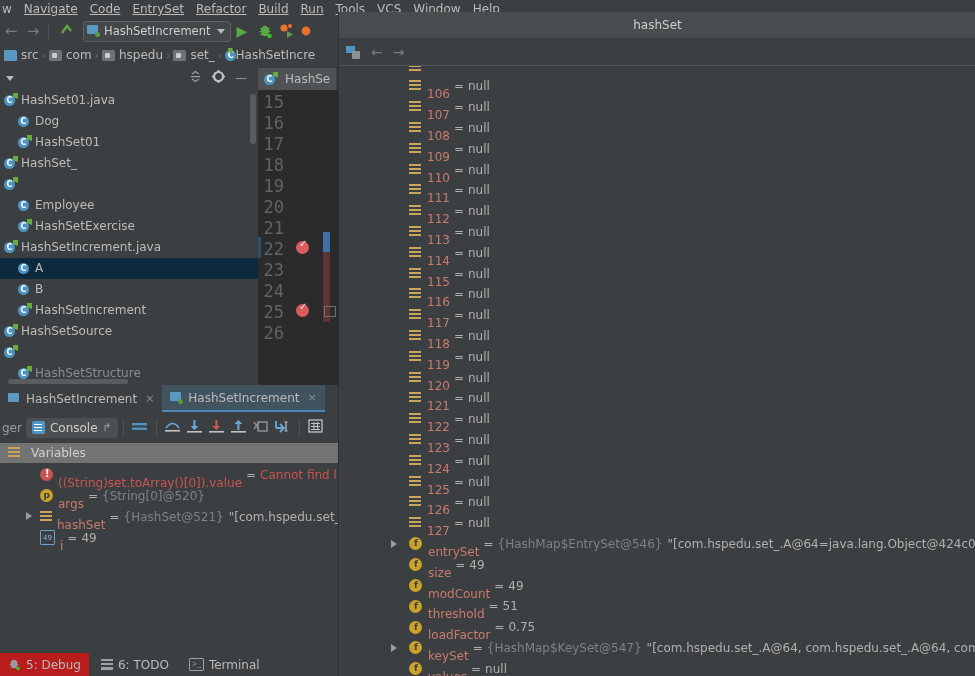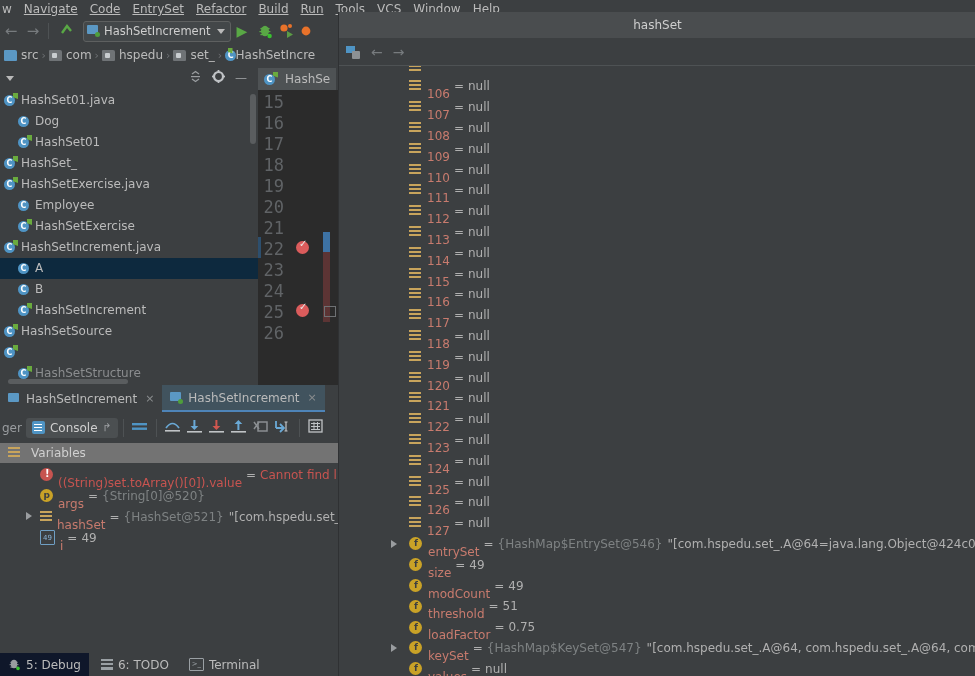--- a/index.html
+++ b/index.html
@@ -358,21 +358,21 @@
     width: 338px; height: 23px;
     background: #3c3f41;
     display: flex; align-items: center;
     gap: 4px;
   }
   .sb-item {
     display: flex; align-items: center; gap: 5px;
     font-size: 12px; color: #bbbbbb;
     padding: 0 8px; height: 23px;
   }
-  .sb-item.active { background: #0f172a; }
+  .sb-item.active { background: #b91c1c; }
   .ic-dbg-small { position: relative; width: 13px; height: 13px; }
   .ic-todo {
     width: 12px; height: 11px;
     background: linear-gradient(#9aa0a4 0 2px, transparent 2px 4px,
                 #9aa0a4 4px 6px, transparent 6px 8px,
                 #9aa0a4 8px 10px);
   }
   .ic-term {
     width: 13px; height: 11px; border: 1px solid #9aa0a4; border-radius: 1px;
     font-size: 7px; color: #9aa0a4; line-height: 10px; text-align: center;
@@ -571,21 +571,20 @@
           <span class="o">C</span>
           <span class="flag"></span>
         </span>
       <span class="lbl">HashSet_</span>
     </div>
     <div class="tree-row">
       <span class="ic-class">
           <span class="o">C</span>
           <span class="flag"></span>
         </span>
-      <span class="lbl">HashSetExercise.java</span>
     </div>
     <div class="tree-row indent1">
       <span class="ic-class">
           <span class="o">C</span>
         </span>
       <span class="lbl">Employee</span>
     </div>
     <div class="tree-row indent1">
       <span class="ic-class">
           <span class="o">C</span>

